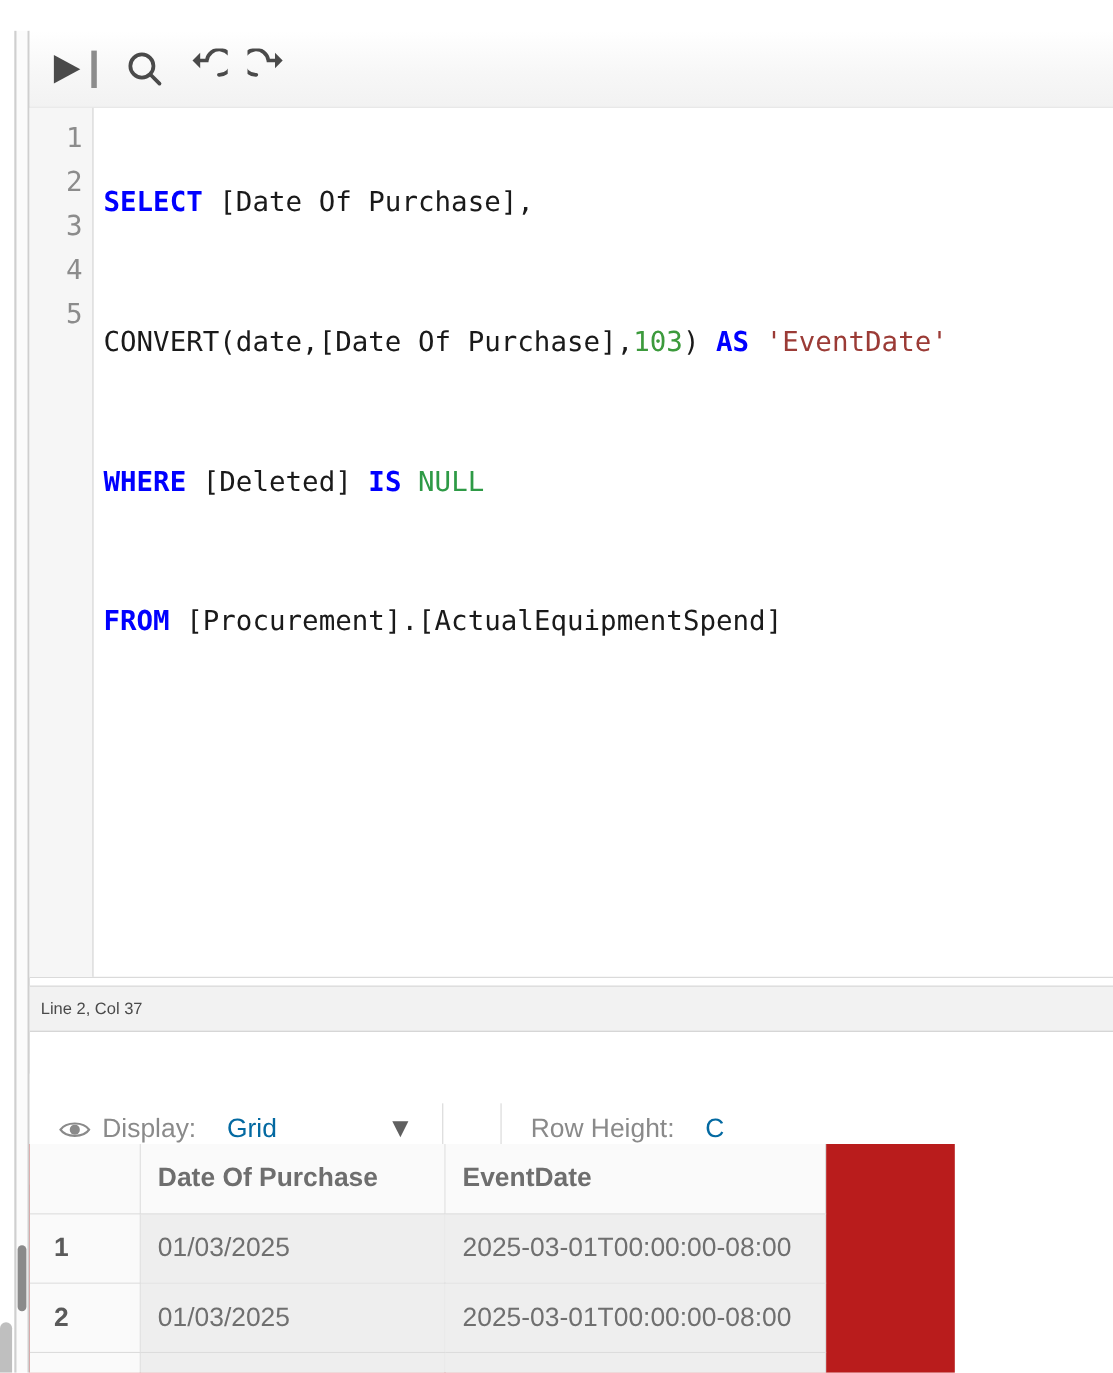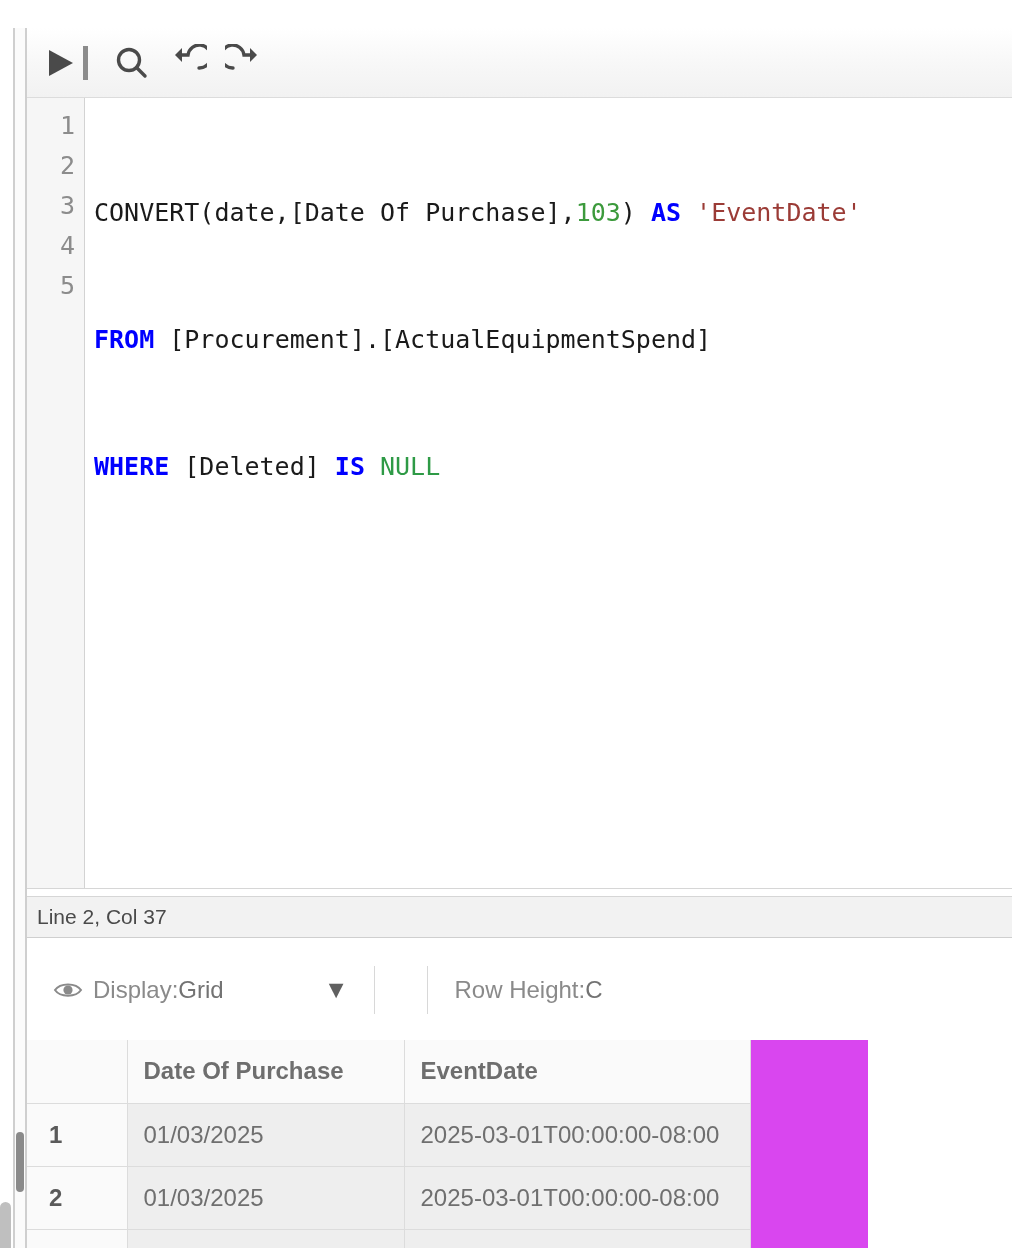--- a/index.html
+++ b/index.html
@@ -63,41 +63,41 @@
   .kw  { color:#0000ff; font-weight:bold; }
   .num { color:#3c9a3c; }
   .str { color:#9b3b36; }
   .nul { color:#2e9a46; }
 
   
   .statusbar {
     position:absolute; left:27px; top:896px; width:985px; height:42px;
     background:#f2f2f2; border-top:1px solid #d6d6d6; border-bottom:1px solid #cfcfcf;
     display:flex; align-items:center; padding-left:10px;
-    font-size:21px; color:#4a4a4a;
+    font-size:15px; color:#4a4a4a;
   }
 
   
   .res-toolbar {
-    position:absolute; left:27px; top:939px; width:985px; height:101px;
+    position:absolute; left:27px; top:976px; width:985px; height:101px;
     background:#ffffff; display:flex; align-items:center;
     padding-left:26px; font-size:24px; color:#8a8a8a;
   }
   .rt-group { display:flex; align-items:center; }
   .rt-label { color:#8a8a8a; }
   .rt-icon { display:inline-flex; align-items:center; margin-right:10px; }
-  .rt-value { color:#737373; }
+  .rt-value { color:#0369a1; margin-left:28px; }
   .caret { margin-left:100px; color:#606060; font-size:25px; line-height:1; cursor:pointer; }
   .rt-sep { width:1px; height:48px; background:#d8d8d8; margin:0 26px; }
   .scrollto-btn { display:flex; align-items:center; gap:8px; margin-left:20px; cursor:pointer; }
 
   
   .gridwrap {
     position:absolute; left:27px; top:1040px; width:841px; height:208px;
-    background:#d946ef; overflow:hidden;
+    background:#b91c1c; overflow:hidden;
   }
   .grid { width:723px; border-collapse:collapse; background:#ffffff; table-layout:fixed; }
   .grid col.c-idx { width:100px; }
   .grid col.c-a   { width:277px; }
   .grid col.c-b   { width:346px; }
   .grid th, .grid td {
     height:63px; border-right:1px solid #dcdcdc; border-bottom:1px solid #dcdcdc;
     font-size:24px; padding:0 16px; text-align:left; vertical-align:middle;
     overflow:hidden; white-space:nowrap;
   }
@@ -161,26 +161,27 @@
   <div class="editor">
     <div class="gutter">
       <div class="ln">1</div>
       <div class="ln">2</div>
       <div class="ln">3</div>
       <div class="ln">4</div>
       <div class="ln">5</div>
     </div>
 
     <div class="code">
+      <div class="cl"><span class="kw">SELECT</span><span> [Date Of Purchase],</span></div>
 
       <div class="cl"><span>CONVERT(date,[Date Of Purchase],</span><span class="num">103</span><span>) </span><span class="kw">AS</span><span> </span><span class="str">'EventDate'</span></div>
 
+      <div class="cl"><span class="kw">WHERE</span><span> [Deleted] </span><span class="kw">IS</span><span> </span><span class="nul">NULL</span></div>
+
       <div class="cl"><span class="kw">FROM</span><span> [Procurement].[ActualEquipmentSpend]</span></div>
-
-      <div class="cl"><span class="kw">WHERE</span><span> [Deleted] </span><span class="kw">IS</span><span> </span><span class="nul">NULL</span></div>
 
     </div>
   </div>
 
   <div class="statusbar">
     <span>Line 2, Col 37</span>
   </div>
 
   <div class="res-toolbar">
 

